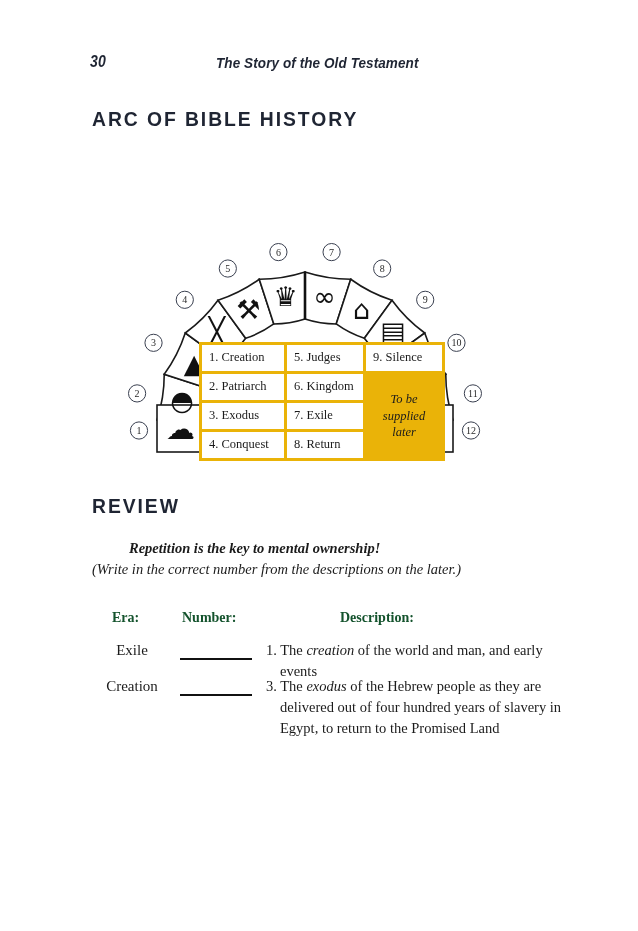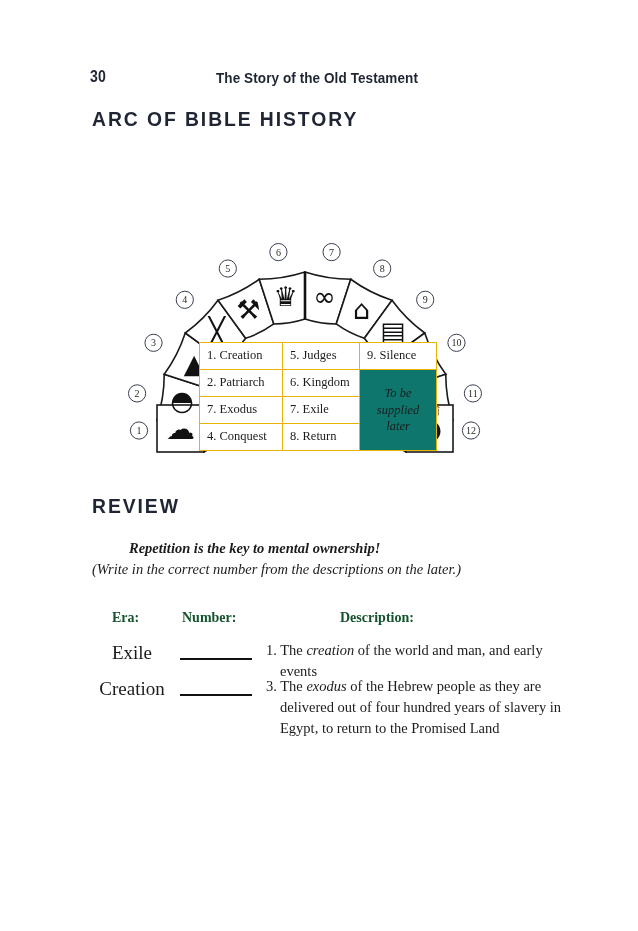--- a/index.html
+++ b/index.html
@@ -13,22 +13,23 @@
     position: relative;
     font-family: "Liberation Serif", serif;
     color: #1b1b1b;
     overflow: hidden;
   }
 
   
   .running-head {
     position: absolute;
     left: 0; right: 0;
-    top: 68px;
+    top: 53px;
     height: 24px;
+    font-style: italic;
   }
   .page-number {
     position: absolute;
     left: 90px;
     top: 0;
     font-family: "Liberation Sans Narrow", "Liberation Sans", sans-serif;
     font-weight: bold;
     font-size: 16px;
     color: #1f2533;
     letter-spacing: 0.2px;
@@ -86,30 +87,30 @@
     position: absolute;
     left: 199px;
     top: 342px;
     border-collapse: collapse;
     font-family: "Liberation Serif", serif;
     font-size: 12.5px;
     color: #1b1b1b;
     background: #ffffff;
   }
   .legend-table td {
-    border: 1px solid #eab308;
+    border: 3px solid #eab308;
     padding: 3px 7px 4px 7px;
     height: 19px;
     white-space: nowrap;
   }
   .legend-table td.col1 { width: 68px; }
   .legend-table td.col2 { width: 62px; }
   .legend-table td.col3 { width: 62px; }
   .legend-table td.tbd {
-    background: #0f766e;
+    background: #eab308;
     text-align: center;
     font-style: italic;
     line-height: 1.32;
     vertical-align: middle;
     padding: 2px 4px;
   }
 
   
   .review-line {
     position: absolute;
@@ -145,21 +146,21 @@
   .ex-row {
     position: relative;
     margin-top: 8px;
     min-height: 28px;
   }
   .ex-era {
     position: absolute;
     left: 0; top: 2px;
     width: 80px;
     text-align: center;
-    font-size: 19px;
+    font-size: 15px;
   }
   .ex-blank {
     position: absolute;
     left: 88px;
     top: 18px;
     width: 72px;
     height: 0;
     border-bottom: 2px solid #111111;
   }
   .ex-desc {
@@ -258,21 +259,21 @@
     <tr>
       <td class="col1">2. Patriarch</td>
       <td class="col2">6. Kingdom</td>
       <td class="col3 tbd" rowspan="3">
         <div>To be</div>
         <div>supplied</div>
         <div>later</div>
       </td>
     </tr>
     <tr>
-      <td class="col1">7. Exodus</td>
+      <td class="col1">3. Exodus</td>
       <td class="col2">7. Exile</td>
     </tr>
     <tr>
       <td class="col1">4. Conquest</td>
       <td class="col2">8. Return</td>
     </tr>
   </tbody>
 </table>
 
 <div class="section-heading" id="heading-review">REVIEW</div>

